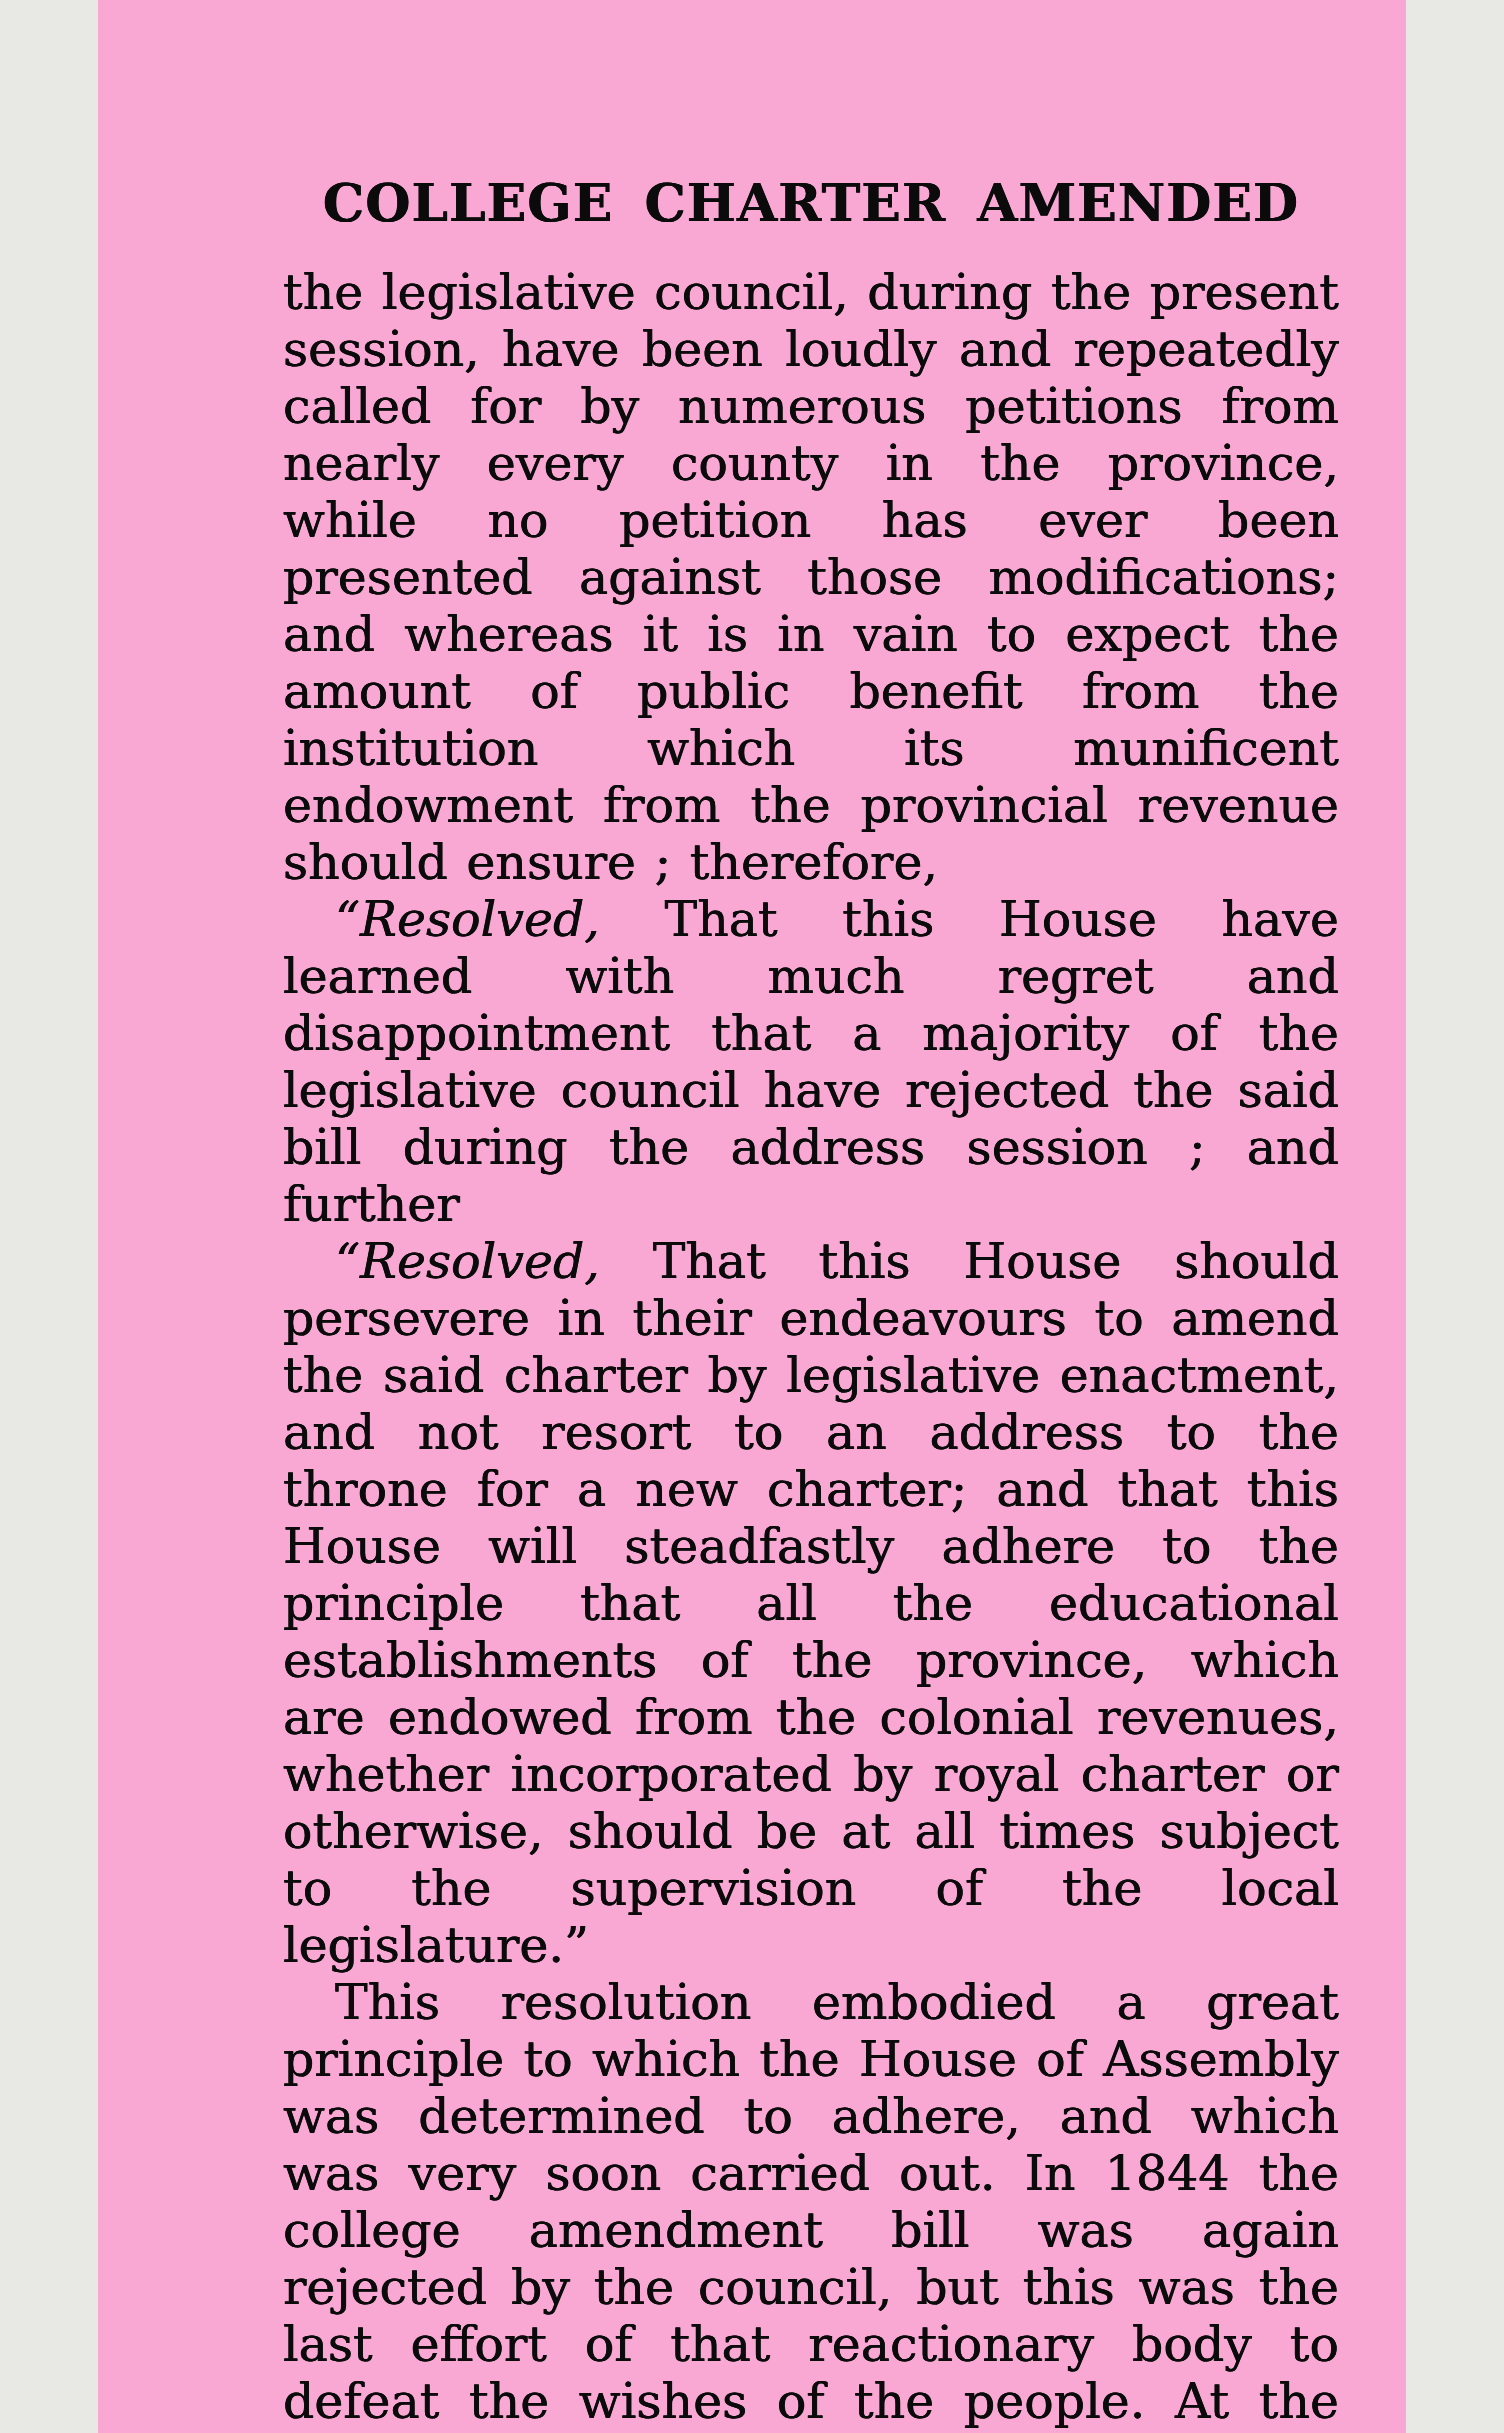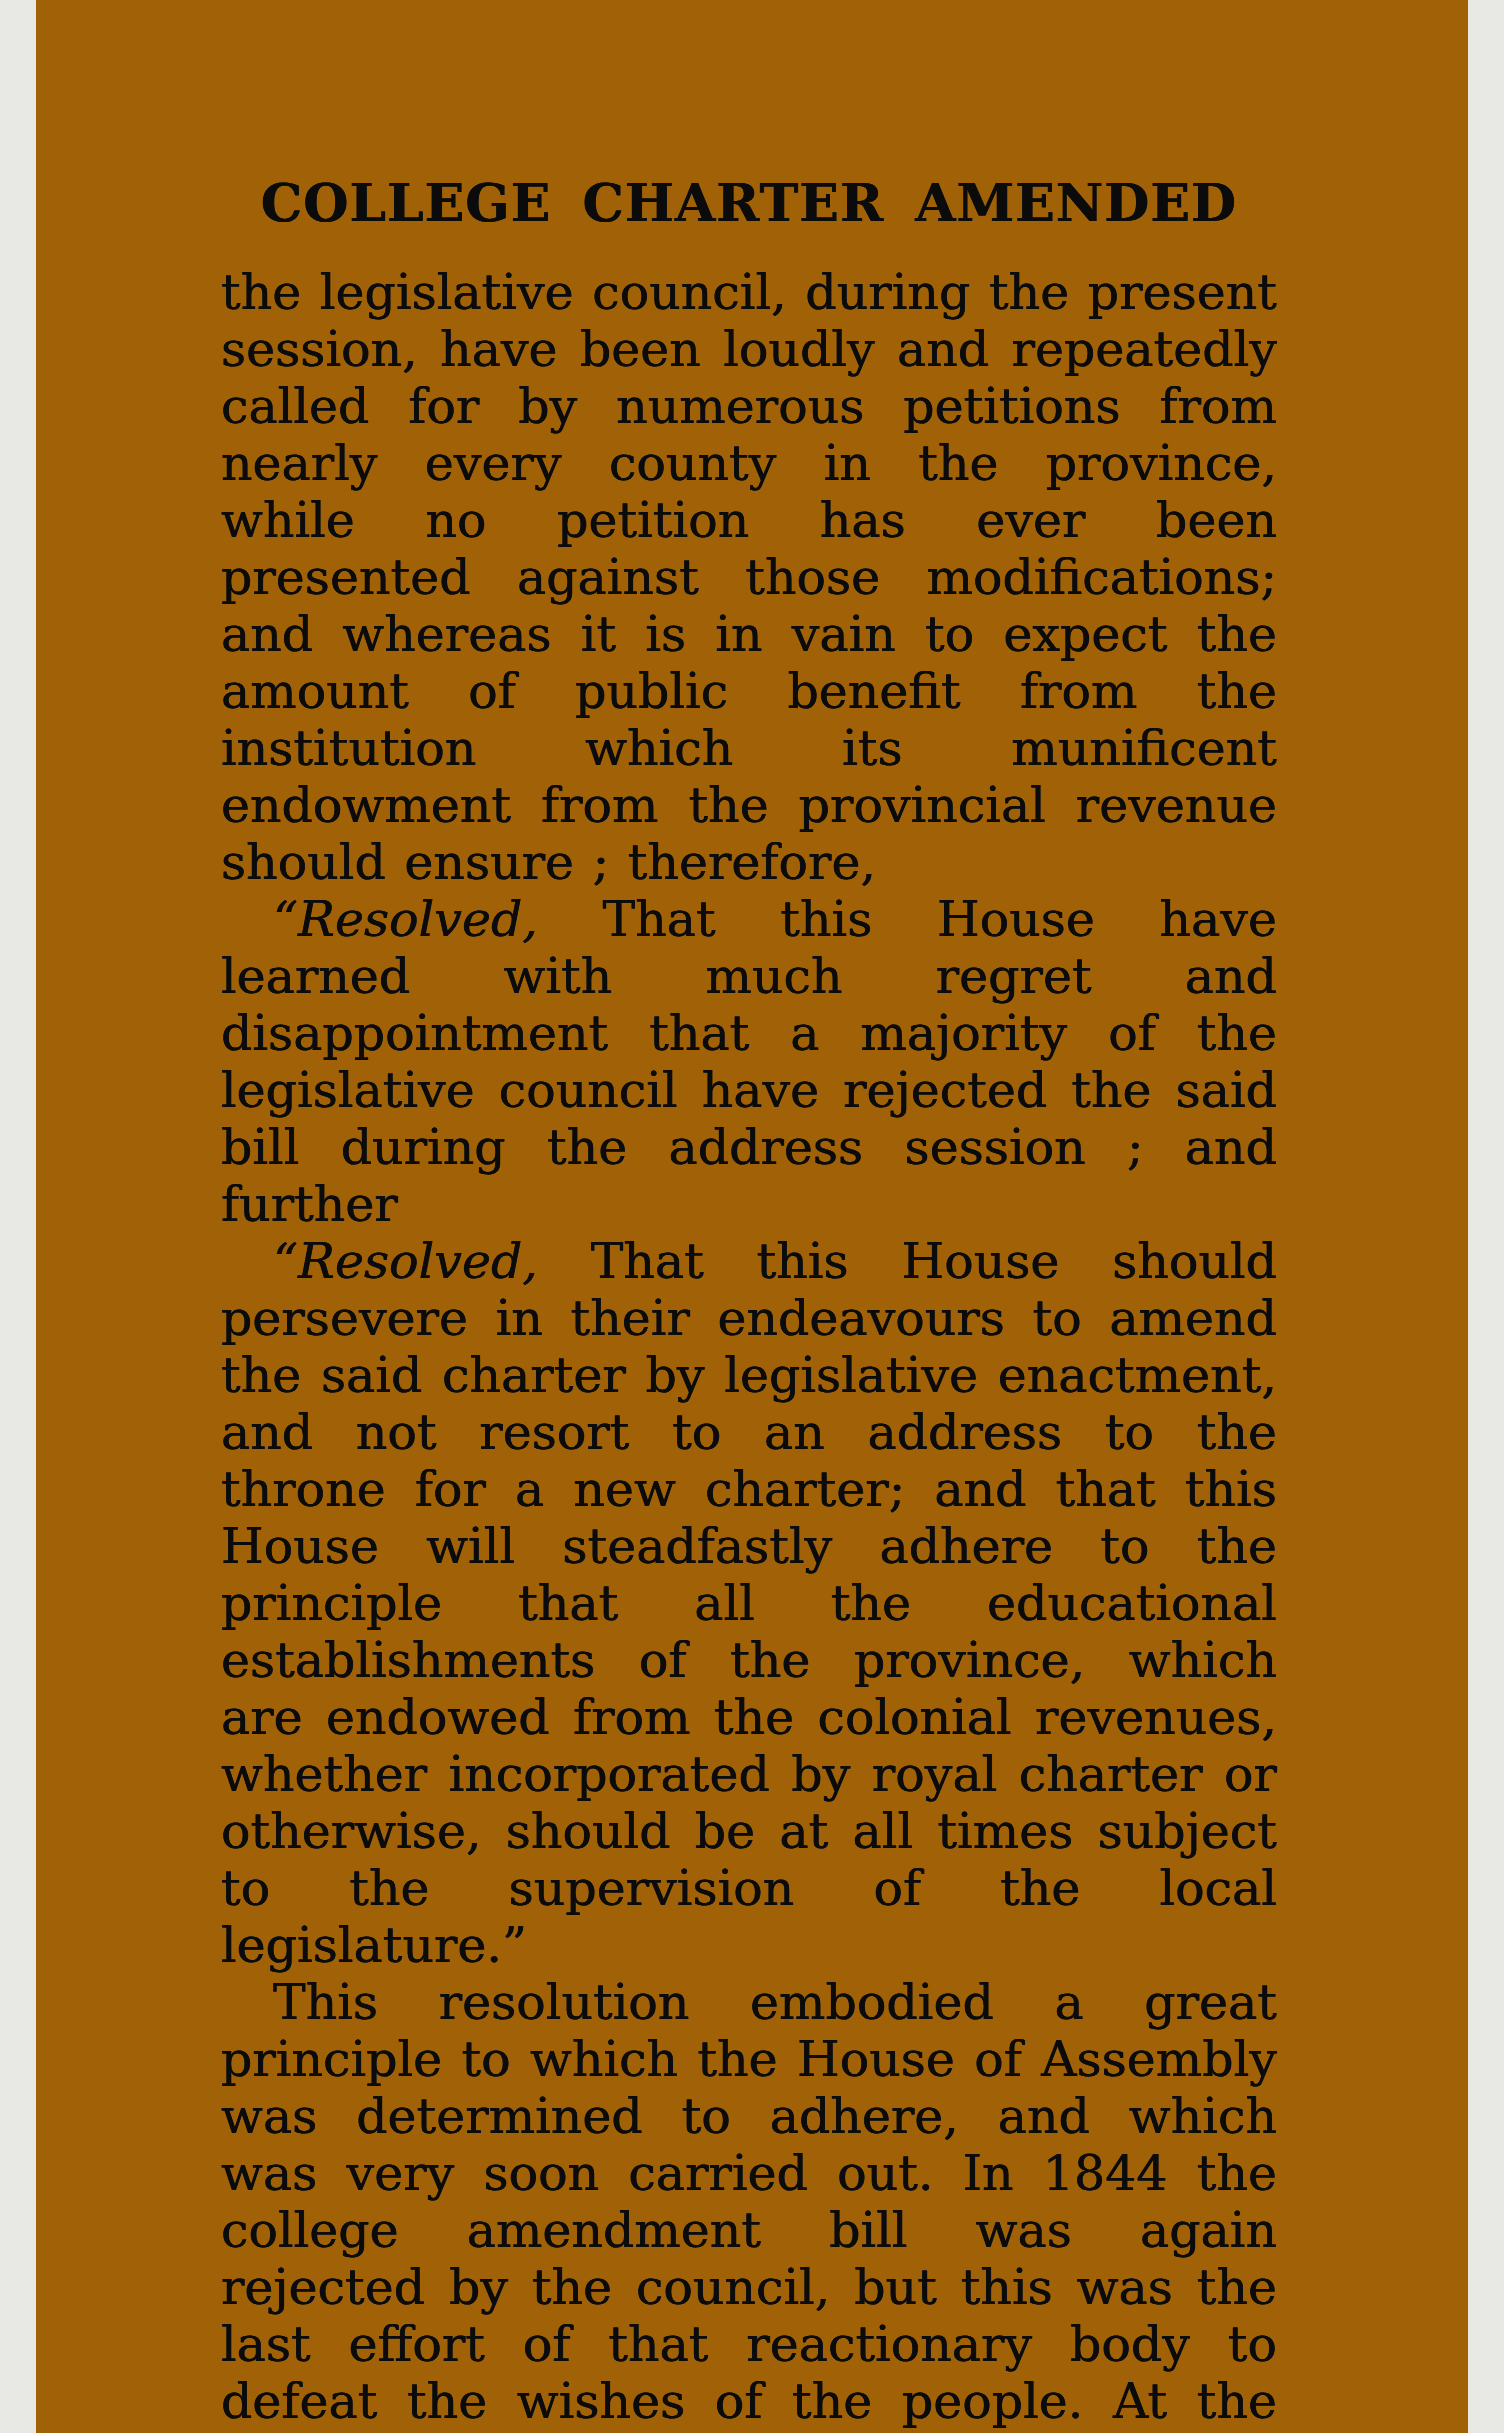--- a/index.html
+++ b/index.html
@@ -2,24 +2,24 @@
 <html><head>
 <meta charset="utf-8">
 <style>
   html, body {
     margin: 0;
     padding: 0;
     background: #e8e8e4;
   }
   .scan-page {
     position: relative;
-    width: 1432px;
+    width: 1308px;
     height: 2433px;
     margin: 0 auto;
-    background: #a16207;
+    background: #f9a8d4;
     color: #0b0b0b;
     font-family: "DejaVu Serif", "Liberation Serif", serif;
     text-shadow: 0.3px 0 0 #171717, -0.3px 0 0 #171717;
     overflow: hidden;
   }
   .text-block {
     position: absolute;
     left: 185px;
     top: 170px;
     width: 1056px;

